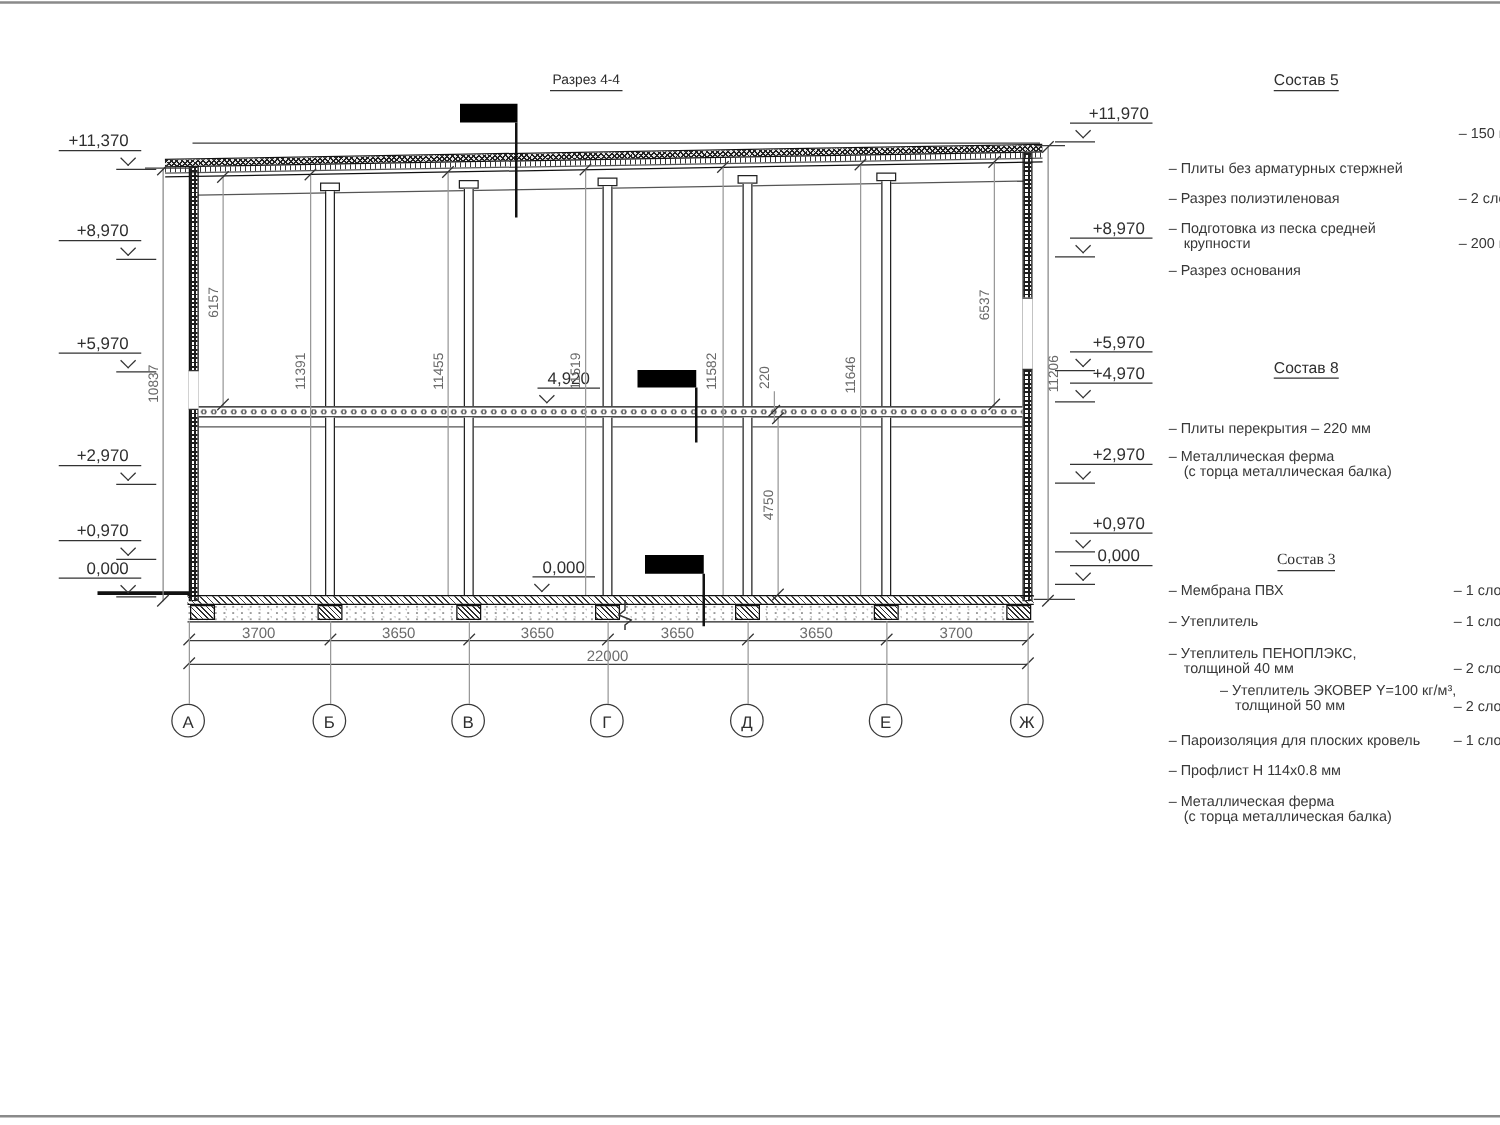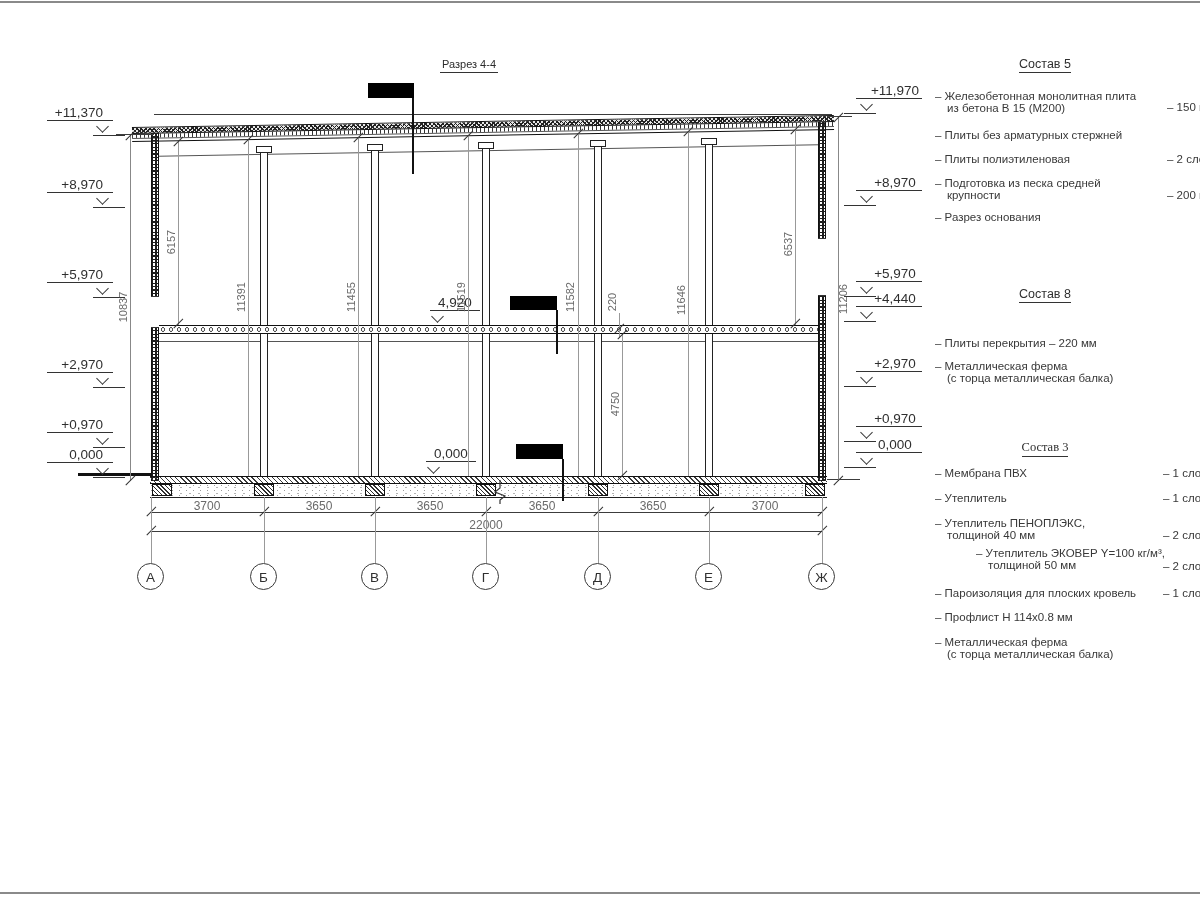--- a/index.html
+++ b/index.html
@@ -176,21 +176,21 @@
     <span class="t">+8,970</span>
     <span class="chev"></span>
       <span class="lvl"></span>
     </div>
   <div class="em emr" style="left:856px;top:266px;">
     <span class="t">+5,970</span>
     <span class="chev"></span>
       <span class="lvl"></span>
     </div>
   <div class="em emr" style="left:856px;top:291px;">
-    <span class="t">+4,440</span>
+    <span class="t">+4,970</span>
     <span class="chev"></span>
       <span class="lvl"></span>
     </div>
   <div class="em emr" style="left:856px;top:356px;">
     <span class="t">+2,970</span>
     <span class="chev"></span>
       <span class="lvl"></span>
     </div>
   <div class="em emr" style="left:856px;top:411px;">
     <span class="t">+0,970</span>
@@ -293,25 +293,23 @@
   <div class="circle" style="left:137px;top:563px;">А</div>
   <div class="circle" style="left:250px;top:563px;">Б</div>
   <div class="circle" style="left:361px;top:563px;">В</div>
   <div class="circle" style="left:472px;top:563px;">Г</div>
   <div class="circle" style="left:584px;top:563px;">Д</div>
   <div class="circle" style="left:695px;top:563px;">Е</div>
   <div class="circle" style="left:808px;top:563px;">Ж</div>
 
   <div class="lhead" style="left:1010px;top:57px;">
     <span>Состав 5</span></div>
-  <div class="litem" style="top:90px;">– Железобетонная  монолитная плита
-из бетона В 15 (М200)</div>
   <div class="lval" style="left:1167px;top:101px;">– 150 мм</div>
   <div class="litem" style="top:129px;">– Плиты без арматурных стержней</div>
-  <div class="litem" style="top:153px;">– Плиты полиэтиленовая</div>
+  <div class="litem" style="top:153px;">– Разрез полиэтиленовая</div>
   <div class="lval" style="left:1167px;top:153px;">– 2 слоя</div>
   <div class="litem" style="top:177px;">– Подготовка из песка средней
 крупности</div>
   <div class="lval" style="left:1167px;top:189px;">– 200 мм</div>
   <div class="litem" style="top:211px;">– Разрез основания</div>
 
   <div class="lhead" style="left:1010px;top:287px;">
     <span>Состав 8</span></div>
   <div class="litem" style="top:337px;">– Плиты перекрытия – 220 мм</div>
   <div class="litem" style="top:360px;">– Металлическая ферма

